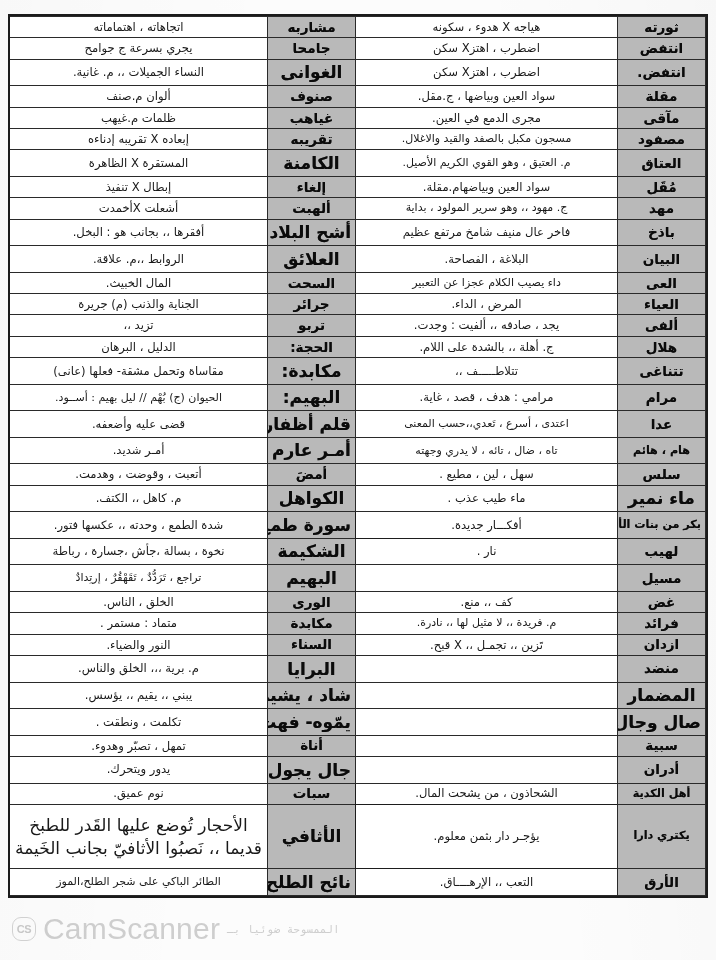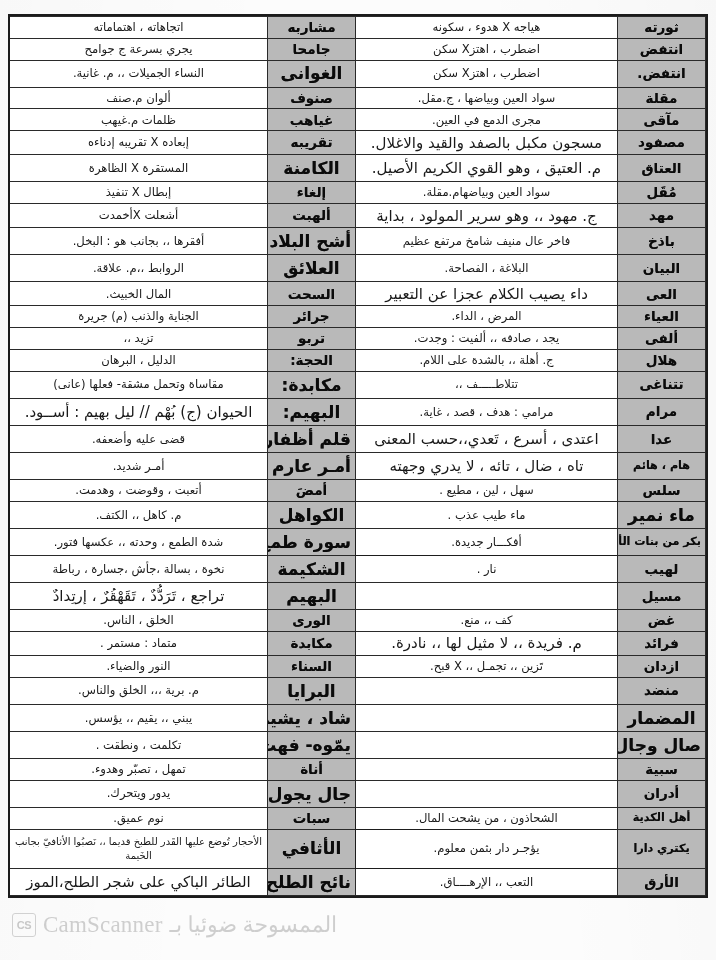--- a/index.html
+++ b/index.html
@@ -74,25 +74,25 @@
   }
 
   
   td.def {
     background: #ffffff;
     color: #191919;
     font-size: 11.6px;
     text-align: center;
     font-weight: normal;
   }
-  td.def.small { font-size: 15px; }
+  td.def.small { font-size: 11px; }
   td.def.wrap {
     white-space: normal;
     line-height: 1.35;
-    font-size: 10px;
+    font-size: 17px;
   }
   td.def.empty { color: transparent; }
 
   
   col.c-term-r { width: 88px; }
   col.c-def-r  { width: 262px; }
   col.c-term-l { width: 88px; }
   col.c-def-l  { width: 258px; }
   td.def.boxed {
     border: 1.6px solid #1d1d1d;
@@ -106,42 +106,42 @@
     display: flex;
     align-items: center;
     gap: 7px;
     direction: rtl;
     opacity: 0.72;
   }
   .cs-badge {
     width: 22px;
     height: 22px;
     border: 1.6px solid #c2c2c2;
-    border-radius: 3px;
+    border-radius: 9px;
     color: #b4b4b4;
     font-size: 11px;
     font-weight: bold;
     display: flex;
     align-items: center;
     justify-content: center;
     letter-spacing: -0.5px;
     font-family: "Liberation Sans", sans-serif;
     order: 3;
   }
   .cs-brand {
     color: #bdbdbd;
-    font-size: 23px;
-    font-family: Liberation Serif, serif;
+    font-size: 30px;
+    font-family: Liberation Sans, sans-serif;
     letter-spacing: 0.2px;
     order: 2;
   }
   .cs-arabic {
     color: #bdbdbd;
-    font-size: 22px;
-    font-family: Liberation Serif, serif;
+    font-size: 11px;
+    font-family: Liberation Mono, monospace;
     order: 1;
   }
 </style>
 </head>
 <body>
 
 <div class="page">
 
   <div class="sheet">
     <table class="vocab">

